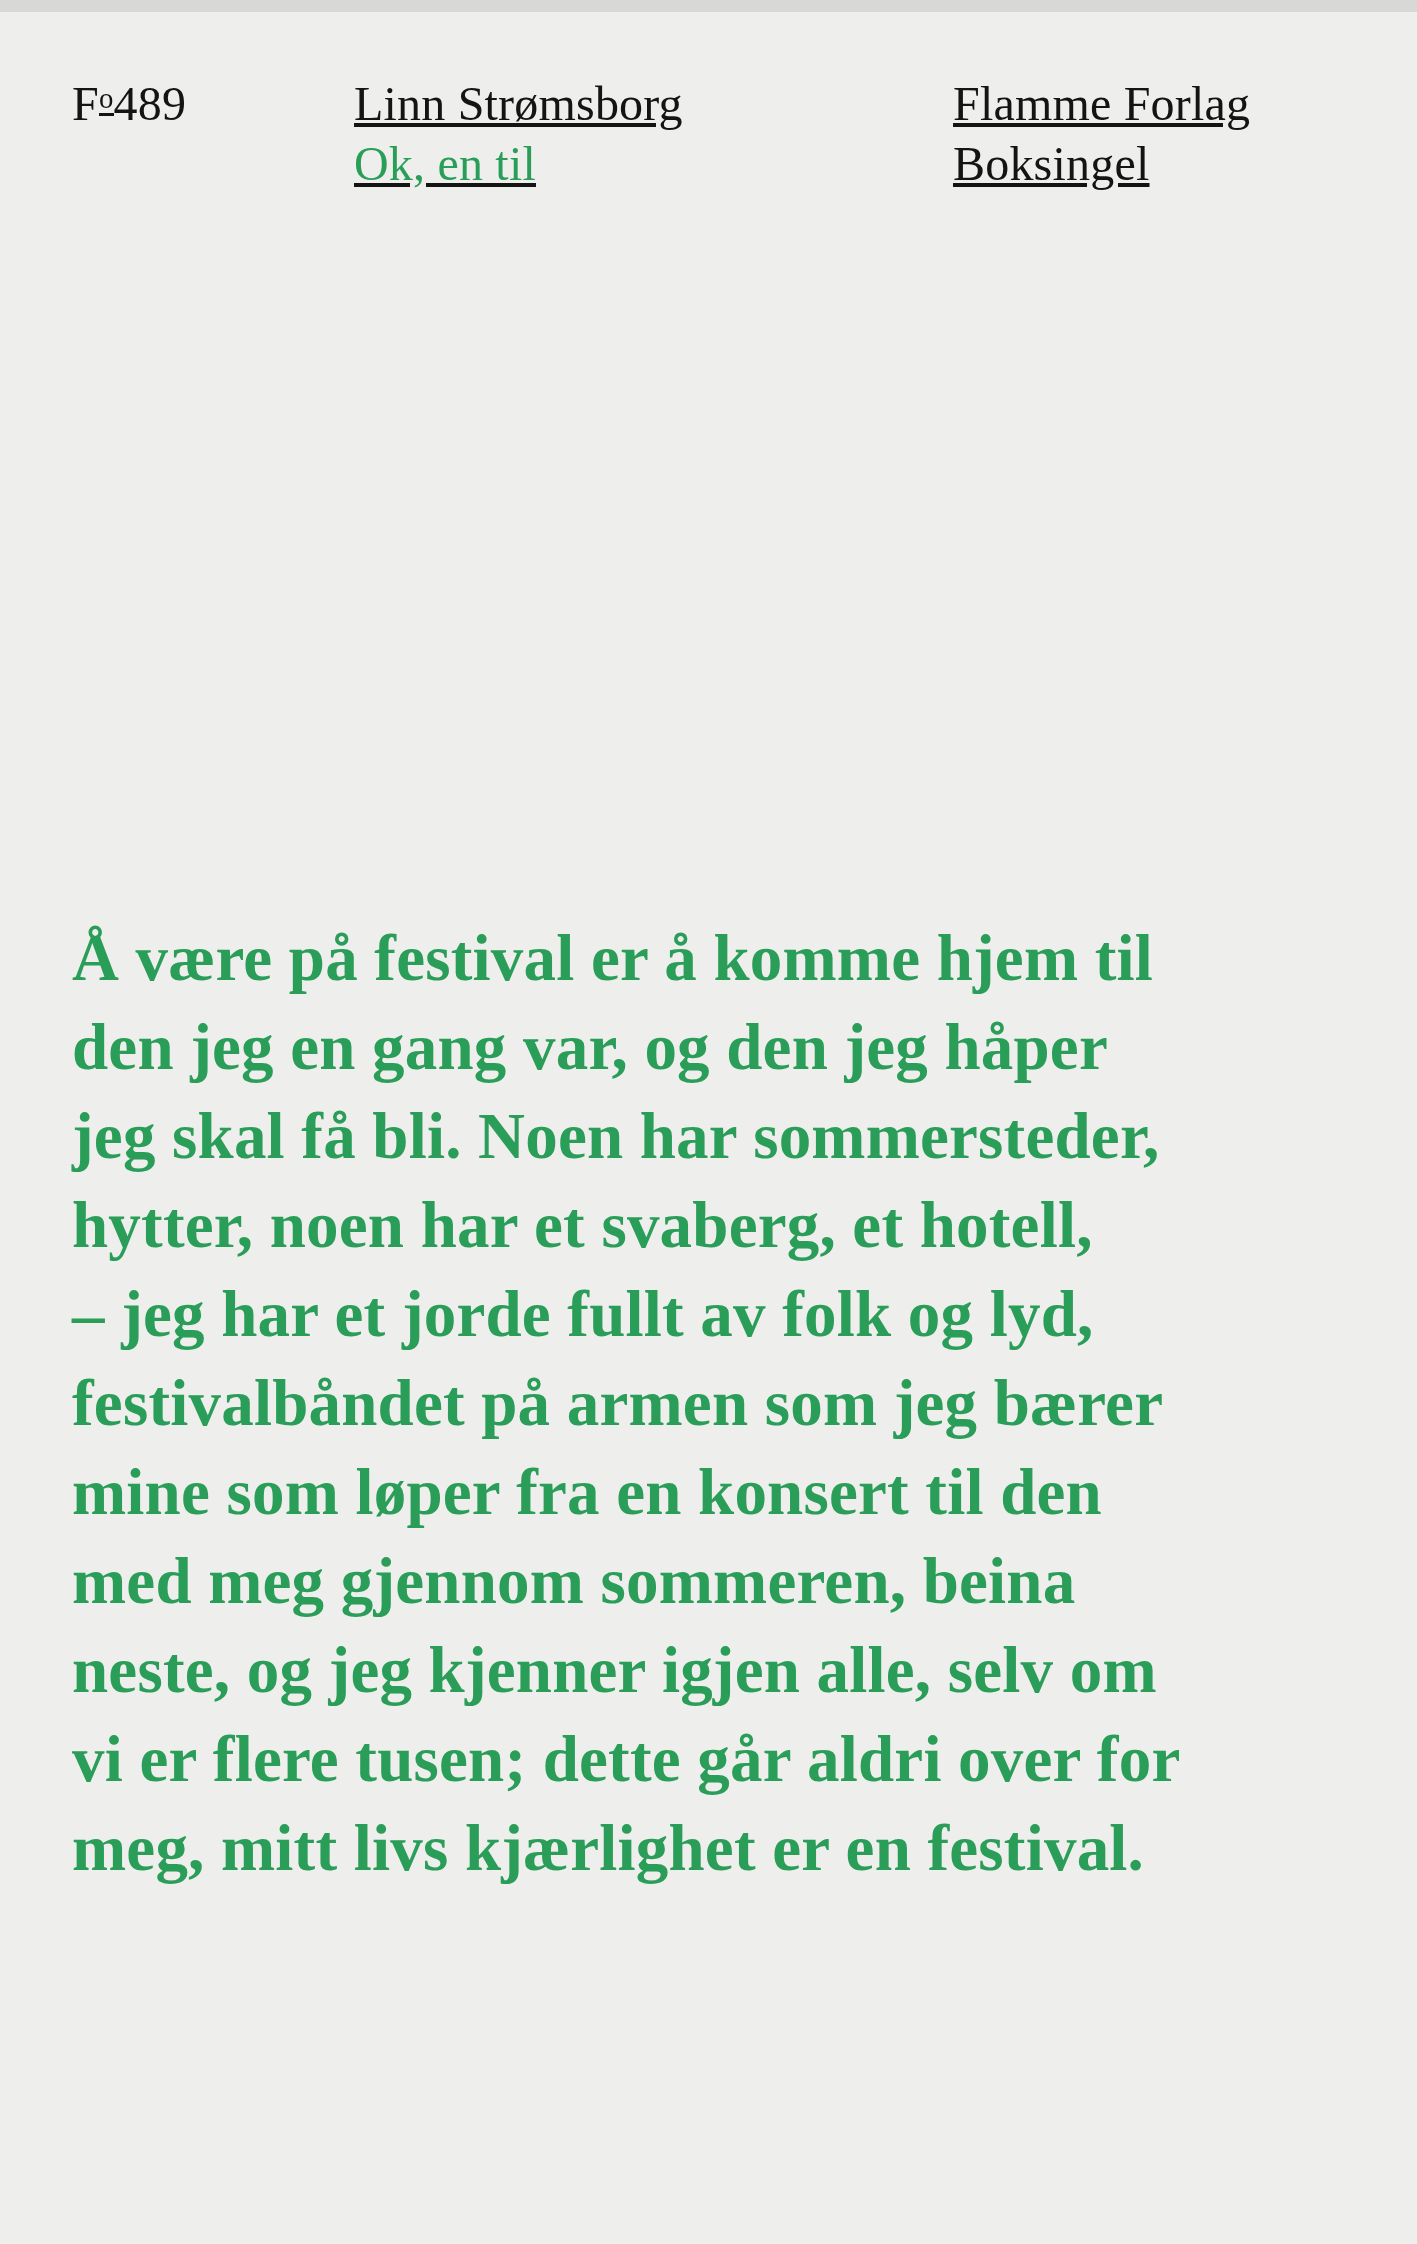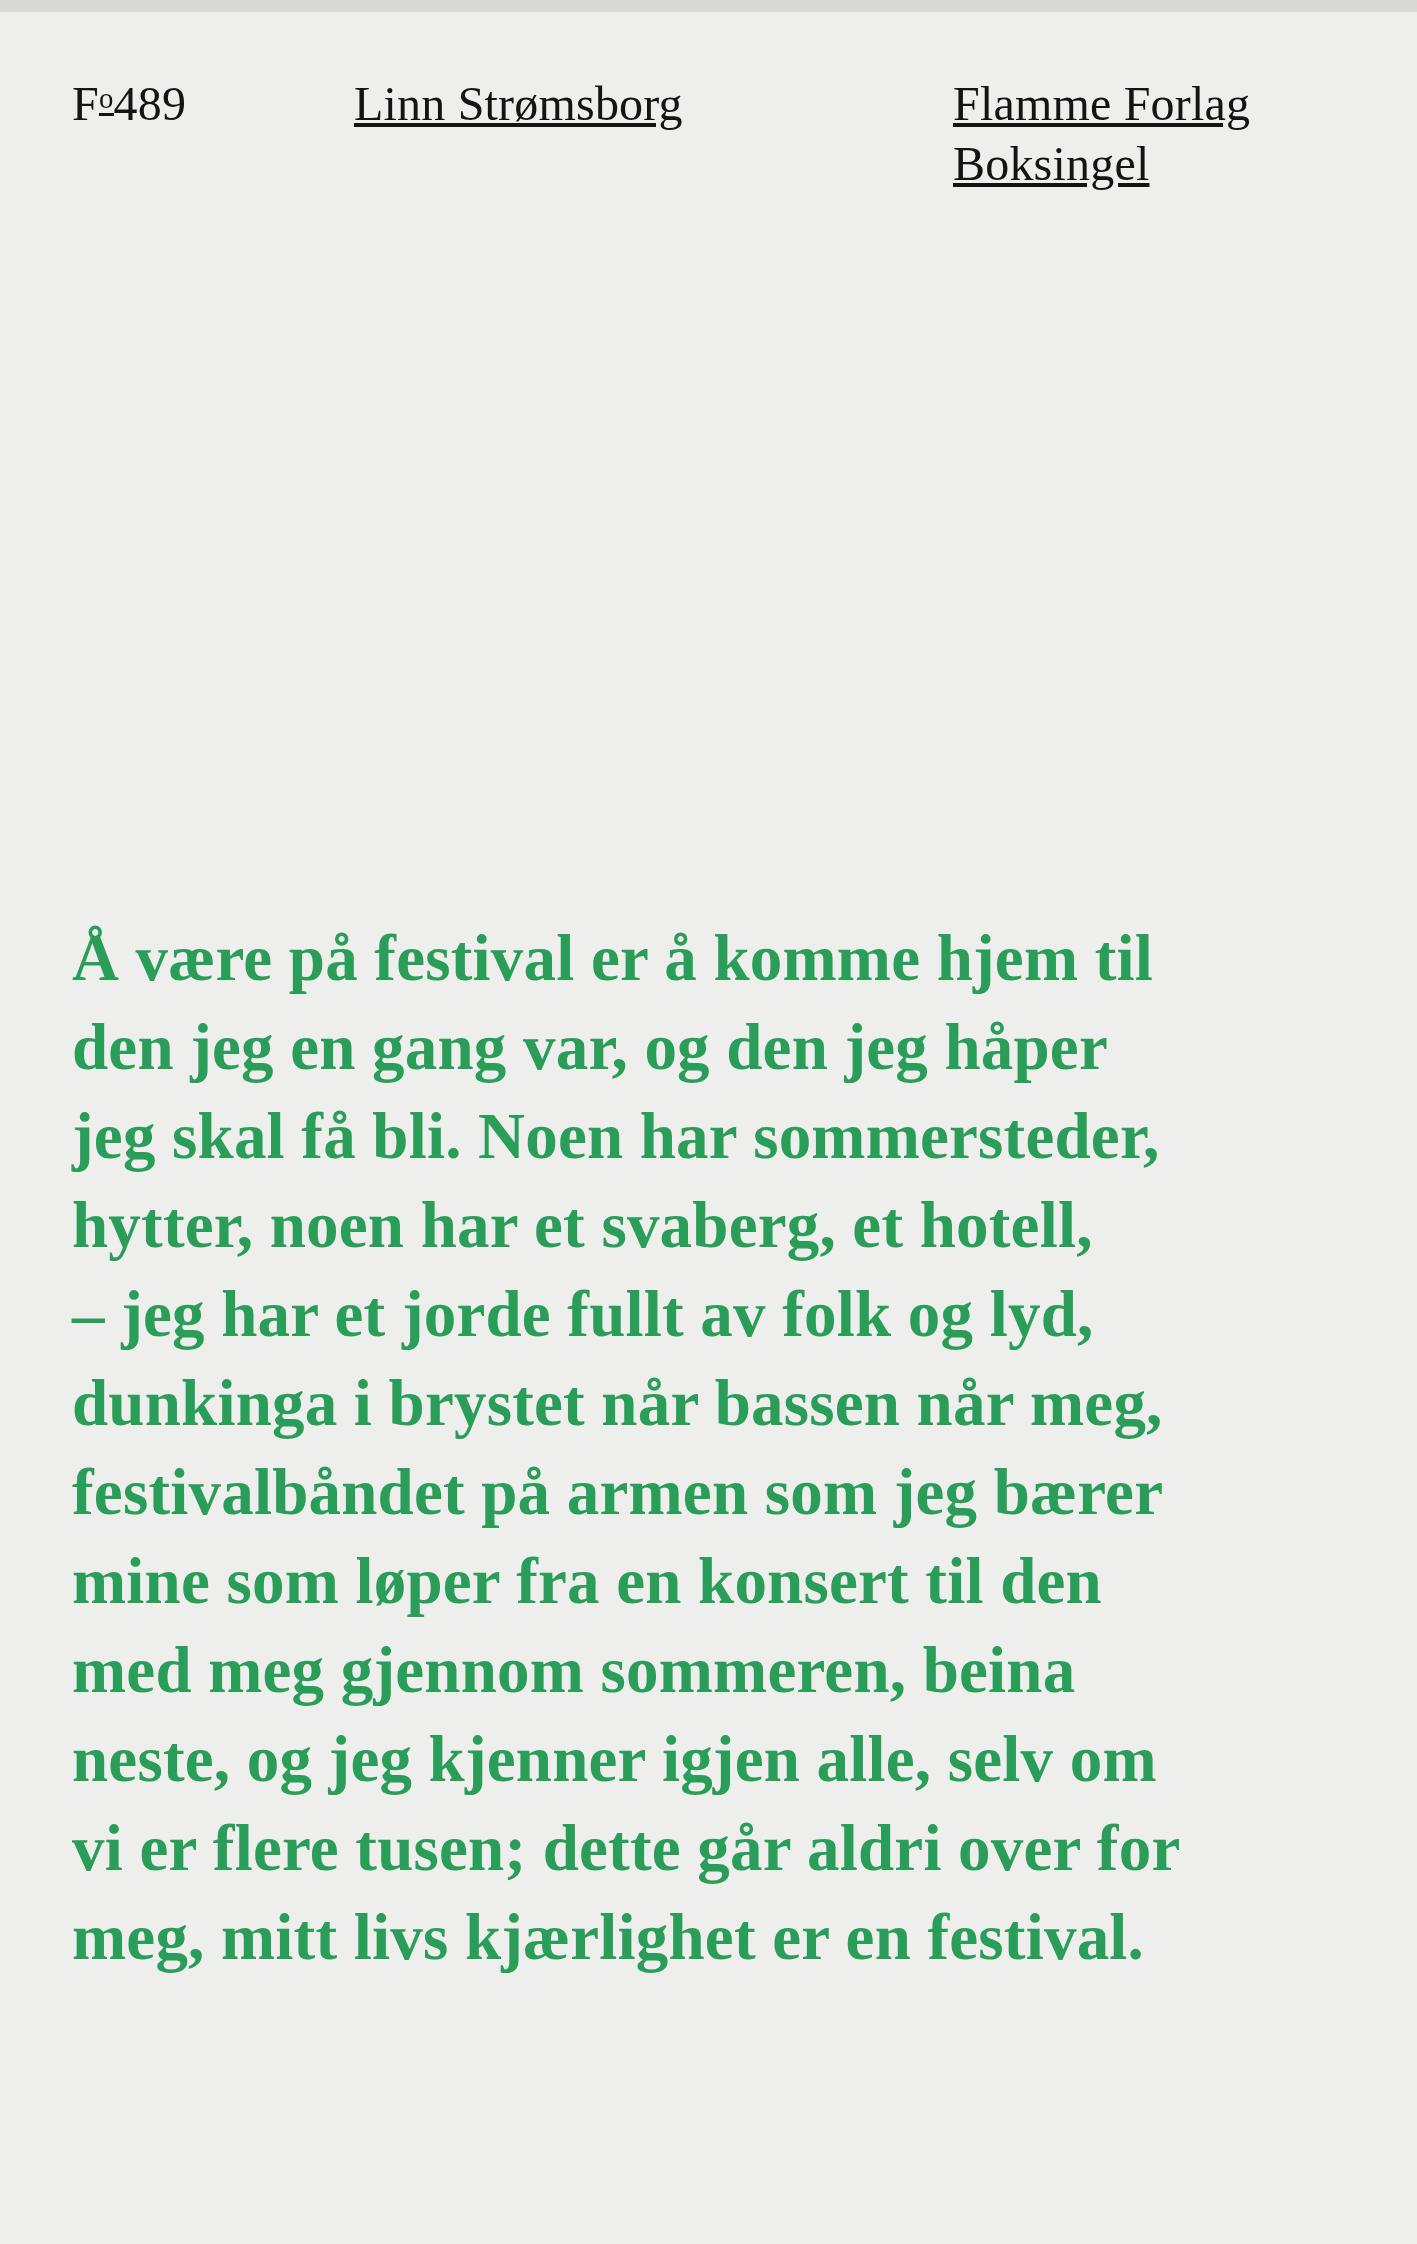--- a/index.html
+++ b/index.html
@@ -58,36 +58,36 @@
 <div class="page">
 
   <div class="masthead">
 
     <div class="masthead-col col-issue">
       <span>F</span><span class="ordinal">o</span><span>489</span>
     </div>
 
     <div class="masthead-col col-author">
       <div>Linn Strømsborg</div>
+      <div class="title-green">Ok, en til</div>
     </div>
 
     <div class="masthead-col col-publisher">
       <div>Flamme Forlag</div>
       <div>Boksingel</div>
     </div>
 
   </div>
 
   <div class="excerpt">
       <div class="excerpt-line">Å være på festival er å komme hjem til</div>
       <div class="excerpt-line">den jeg en gang var, og den jeg håper</div>
       <div class="excerpt-line">jeg skal få bli. Noen har sommersteder,</div>
       <div class="excerpt-line">hytter, noen har et svaberg, et hotell,</div>
       <div class="excerpt-line">– jeg har et jorde fullt av folk og lyd,</div>
-      <div class="excerpt-line">dunkinga i brystet når bassen når meg,</div>
       <div class="excerpt-line">festivalbåndet på armen som jeg bærer</div>
       <div class="excerpt-line">mine som løper fra en konsert til den</div>
       <div class="excerpt-line">med meg gjennom sommeren, beina</div>
       <div class="excerpt-line">neste, og jeg kjenner igjen alle, selv om</div>
       <div class="excerpt-line">vi er flere tusen; dette går aldri over for</div>
       <div class="excerpt-line">meg, mitt livs kjærlighet er en festival.</div>
     </div>
 
 </div>
 

